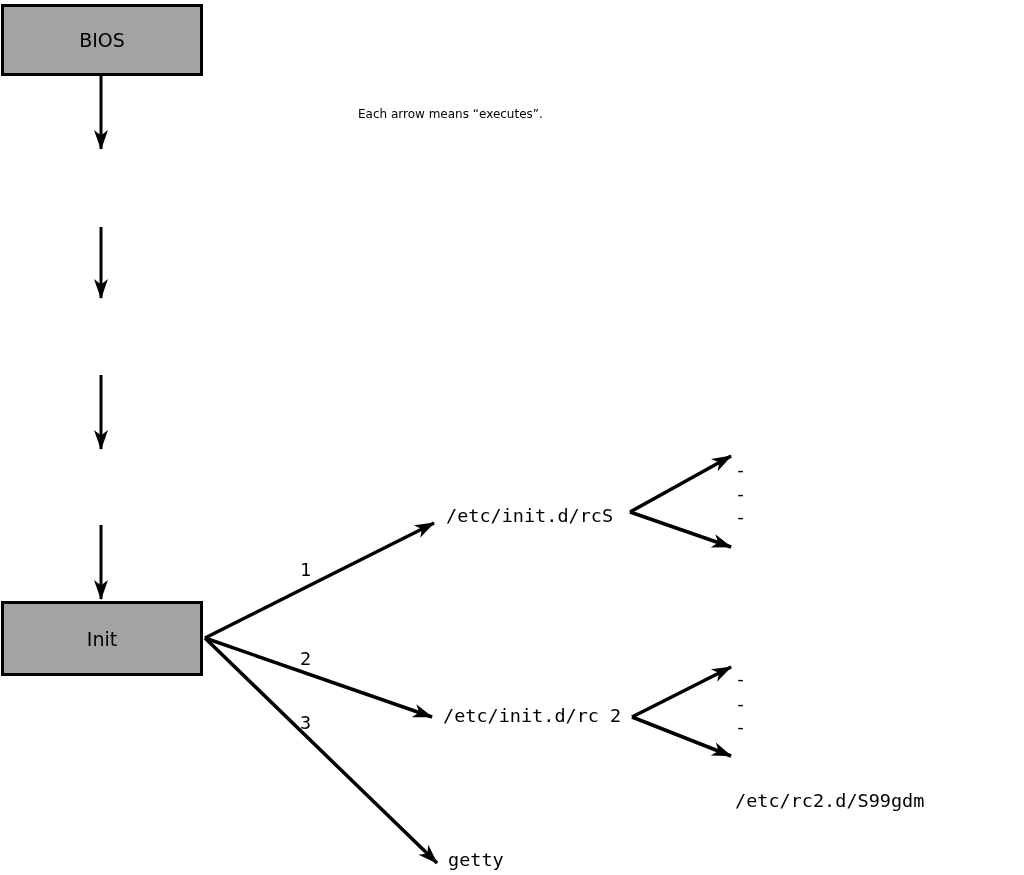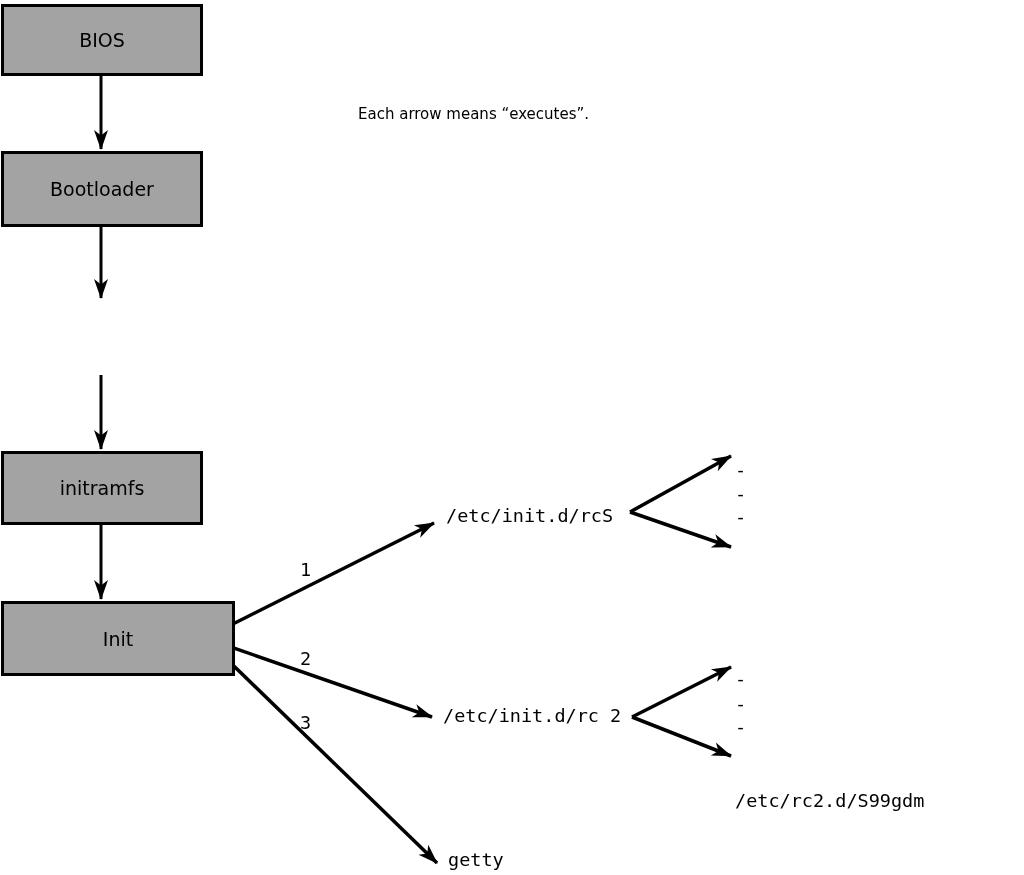--- a/index.html
+++ b/index.html
@@ -29,27 +29,27 @@
     justify-content: center;
     font-family: "DejaVu Sans", sans-serif;
     font-size: 19px;
   }
   .t {
     position: absolute;
     transform: translateY(-50%);
     white-space: pre;
     line-height: 1;
   }
-  .sans { font-family: "DejaVu Sans", sans-serif; font-size: 15px; }
+  .sans { font-family: "DejaVu Sans", sans-serif; font-size: 12px; }
   .mono { font-family: "DejaVu Sans Mono", monospace; font-size: 18.5px; }
   .node-bios       { left: 1px;  top: 4px;   width: 202px; height: 72px; }
   .node-bootloader { left: 1px;  top: 151px; width: 202px; height: 76px; }
   .node-kernel     { left: 1px;  top: 300px; width: 202px; height: 75px; }
   .node-initramfs  { left: 1px;  top: 451px; width: 202px; height: 74px; }
-  .node-init       { left: 1px;  top: 601px; width: 234px; height: 75px; }
+  .node-init       { left: 1px;  top: 601px; width: 202px; height: 75px; }
   .note   { left: 358px; top: 114px; }
   .lbl-1  { left: 300px; top: 570px; }
   .lbl-2  { left: 300px; top: 659px; }
   .lbl-3  { left: 300px; top: 723px; }
   .t-rcs   { left: 446px; top: 516px; }
   .t-rc2   { left: 443px; top: 716px; }
   .t-getty { left: 448px; top: 860px; }
   .t-s02 { left: 735px; top: 444px; }
   .t-da1 { left: 735px; top: 470px; }
   .t-da2 { left: 735px; top: 494px; }
@@ -81,26 +81,20 @@
     <line class="dline" x1="205" y1="638" x2="437" y2="863" marker-end="url(#ah)"></line>
     <line class="dline" x1="630" y1="512" x2="731" y2="456" marker-end="url(#ah)"></line>
     <line class="dline" x1="630" y1="512" x2="731" y2="547" marker-end="url(#ah)"></line>
     <line class="dline" x1="632" y1="717" x2="731" y2="667" marker-end="url(#ah)"></line>
     <line class="dline" x1="632" y1="717" x2="731" y2="756" marker-end="url(#ah)"></line>
   </svg>
 
   <div class="node node-bios">
     <span>BIOS</span>
   </div>
-  <div class="node node-bootloader">
-    <span>Bootloader</span>
-  </div>
-  <div class="node node-initramfs">
-    <span>initramfs</span>
-  </div>
   <div class="node node-init">
     <span>Init</span>
   </div>
 
   <div class="t sans note">Each arrow means “executes”.</div>
 
   <div class="t mono lbl-1">1</div>
   <div class="t mono lbl-2">2</div>
   <div class="t mono lbl-3">3</div>
 

